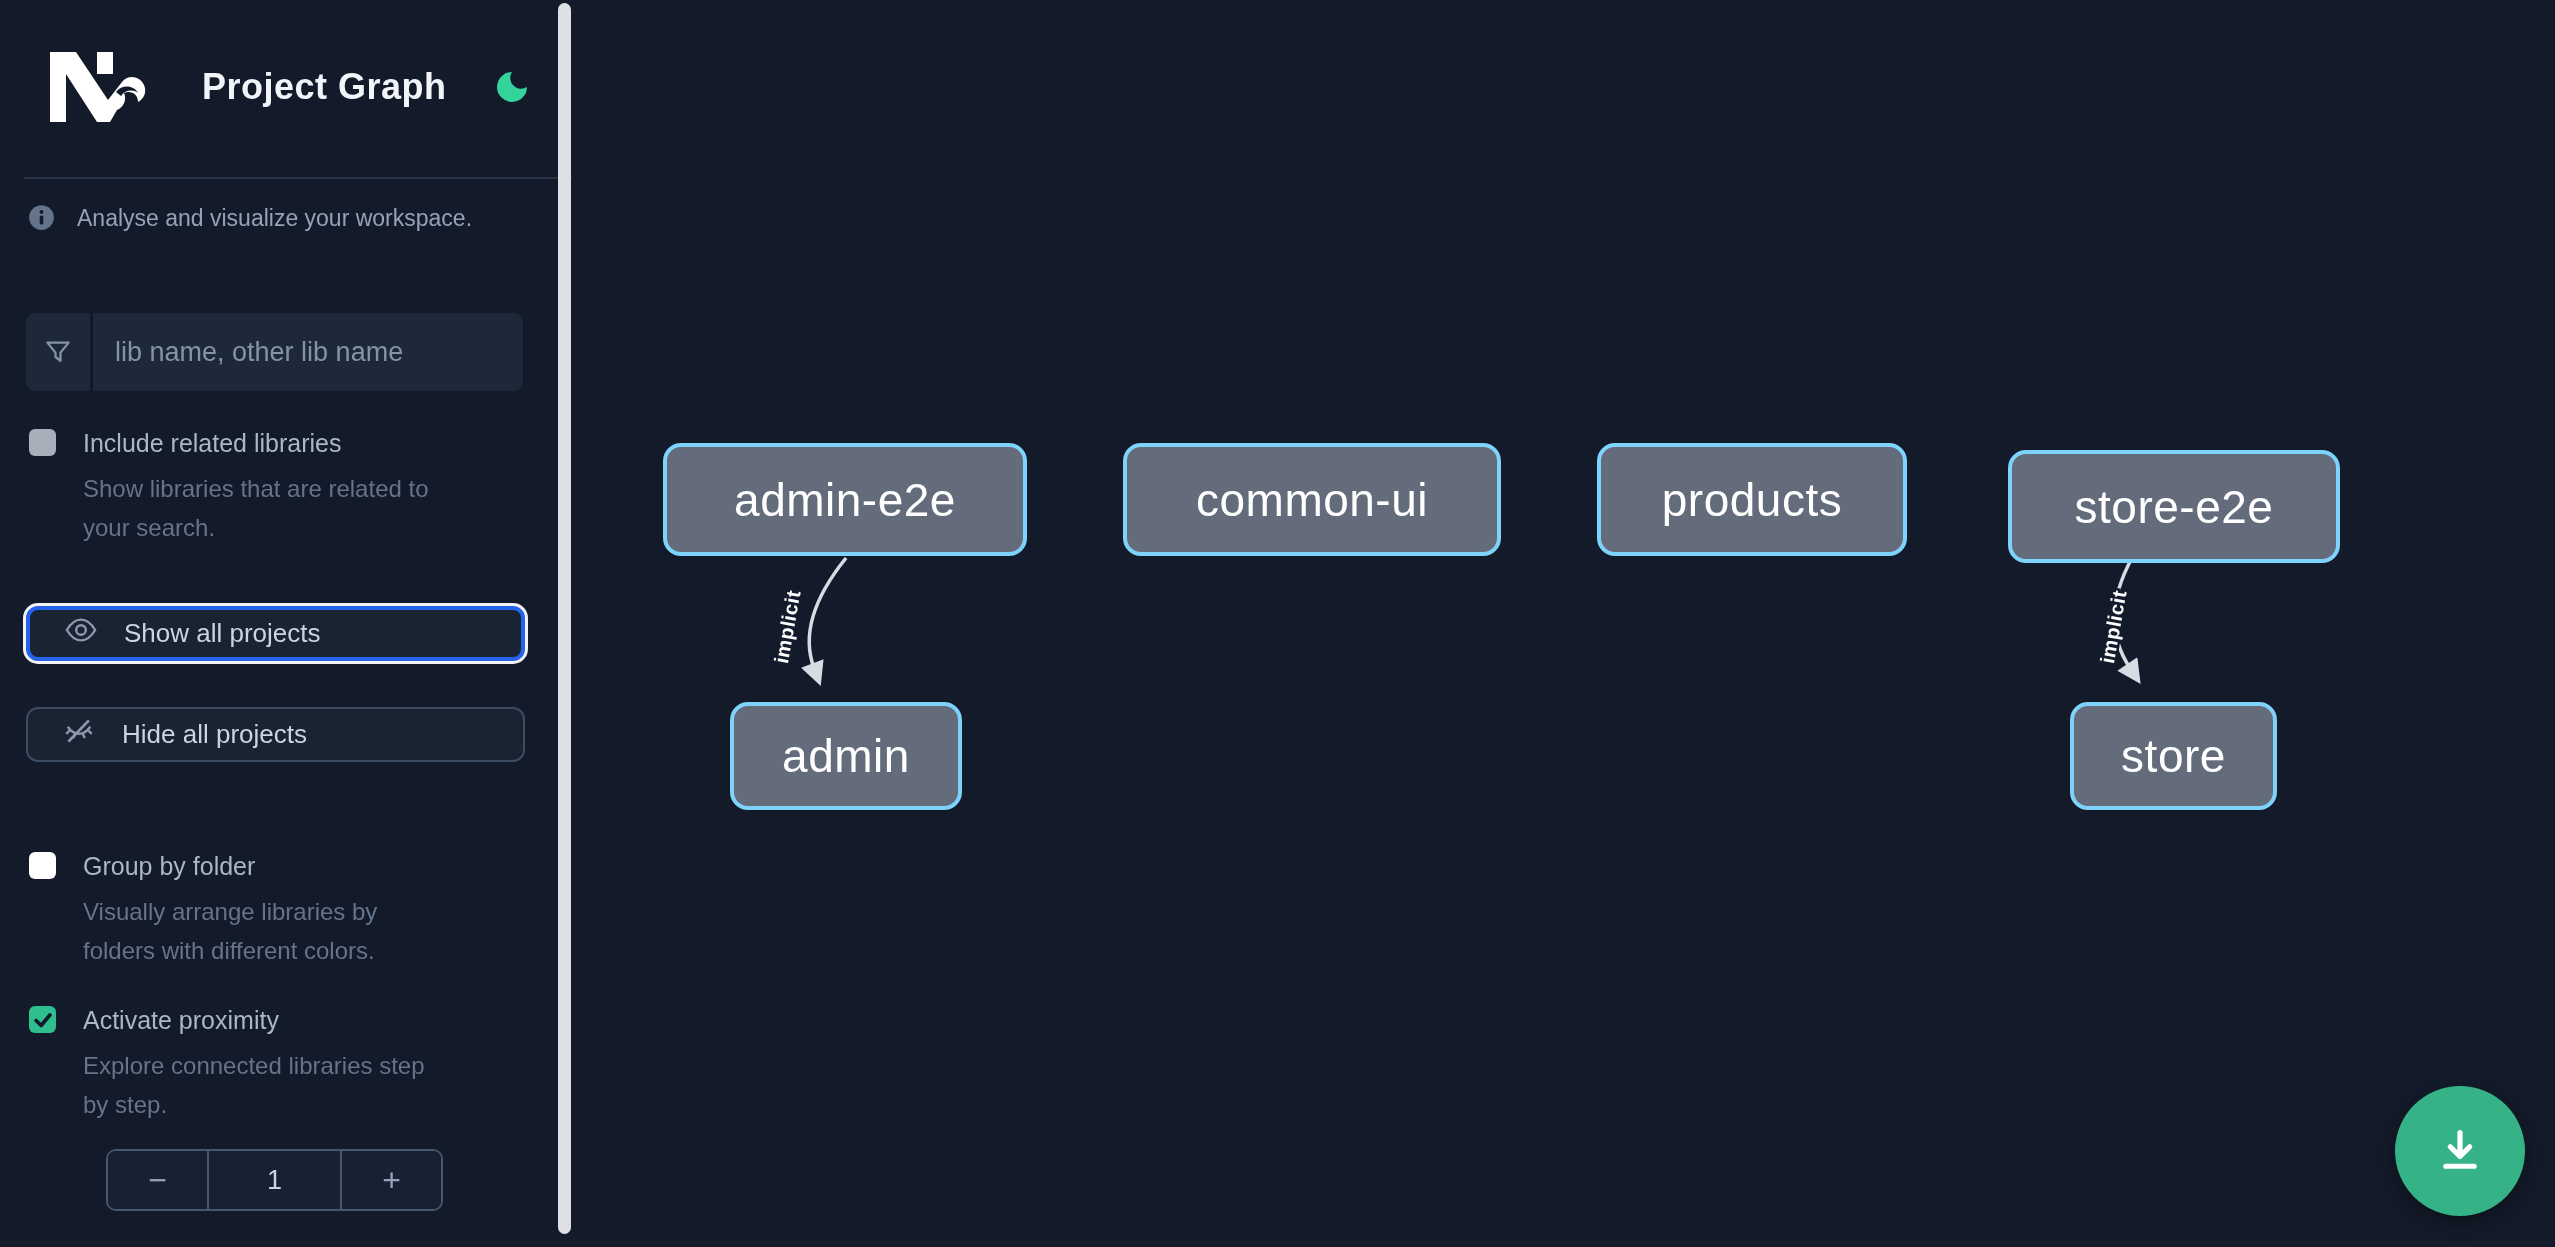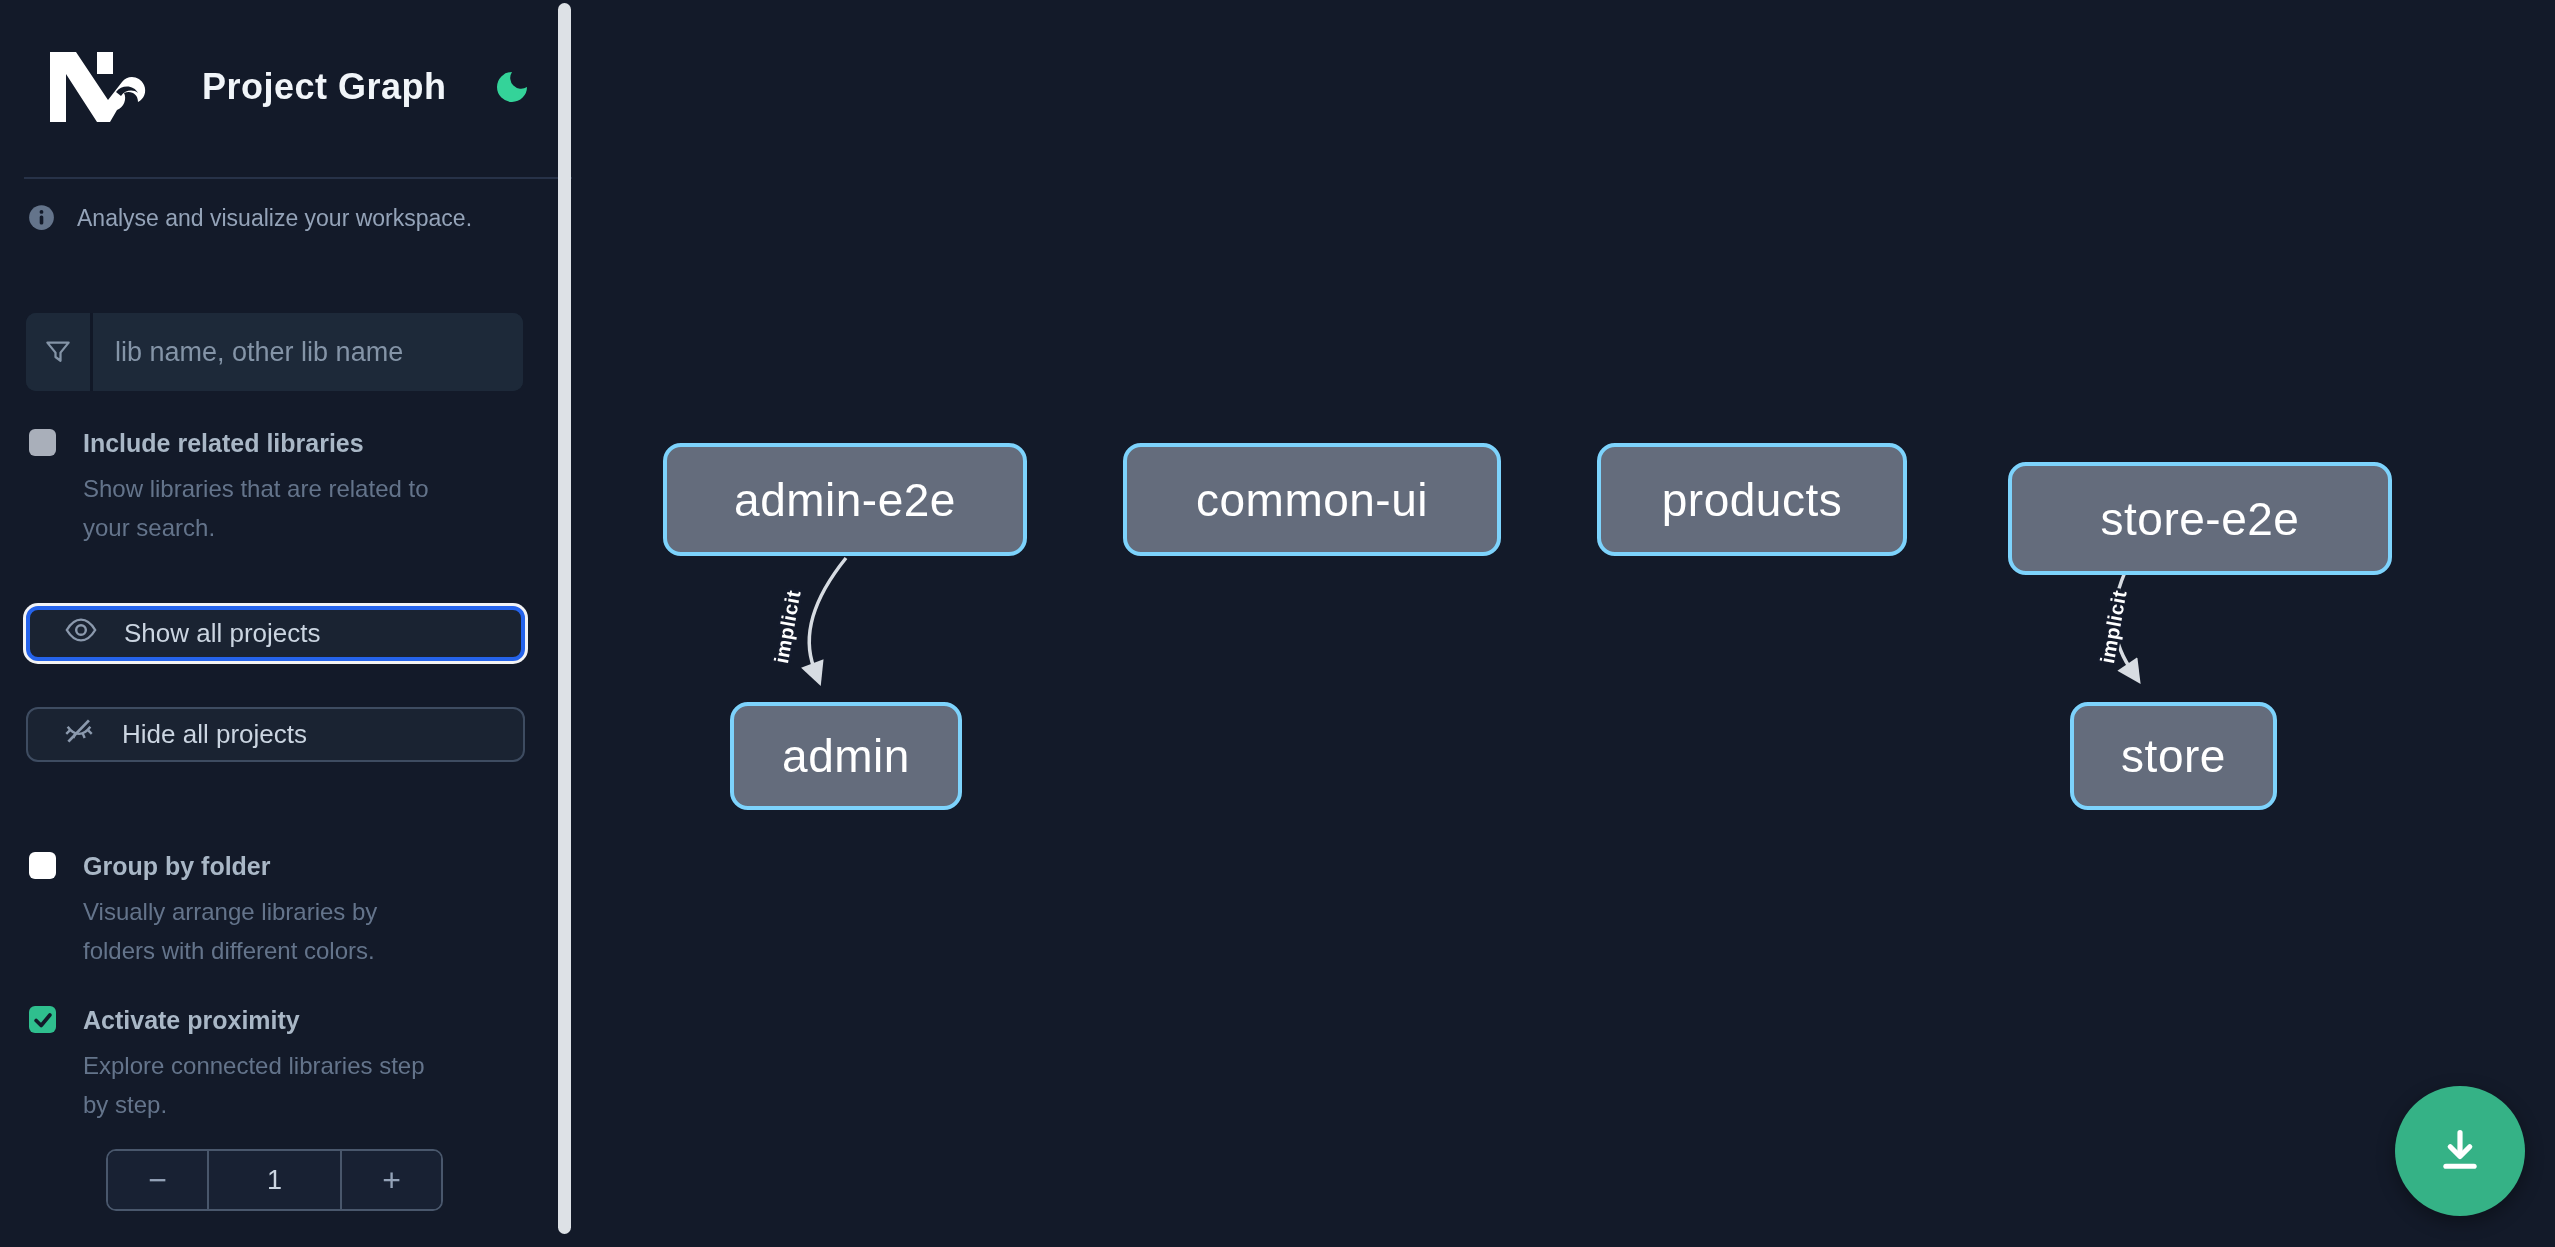--- a/index.html
+++ b/index.html
@@ -32,21 +32,21 @@
 
   .toggle { position:absolute; left:29px; width:500px; }
   .toggle-include { top:429px; }
   .toggle-group { top:852px; }
   .toggle-proximity { top:1006px; }
   .cb { position:absolute; left:0; top:0; width:27px; height:27px; border-radius:6px; }
   .cb--disabled { background:#a9afba; }
   .cb--white { background:#ffffff; }
   .cb--green { background:#2fbf8e; display:flex; align-items:center; justify-content:center; }
   .toggle-body { margin-left:54px; }
-  .toggle-title { font-size:25px; font-weight:700; color:#a9b7c6; line-height:28px; }
+  .toggle-title { font-size:25px; font-weight:400; color:#a9b7c6; line-height:28px; }
   .toggle-desc { margin-top:12px; font-size:24px; color:#64748b; line-height:39px; }
   .desc-include { max-width:380px; }
   .desc-group { max-width:345px; }
   .desc-proximity { max-width:370px; }
 
   .side-btn { position:absolute; left:26px; width:499px; height:55px; border-radius:12px;
     background:#1a2332; display:flex; align-items:center; gap:26px; padding:0 34px;
     font-family:"Liberation Sans", sans-serif; font-size:26px; font-weight:500; color:#cbd5e1;
     cursor:pointer; border:2px solid #3e4c61; }
   .btn-show { top:606px; border:4px solid #2563eb; box-shadow:0 0 0 3px rgba(255,255,255,.95); }
@@ -72,21 +72,21 @@
   .edge-label { font-family:"Liberation Sans", sans-serif; font-size:20px; font-weight:700;
     fill:#ffffff; stroke:#141b2c; stroke-width:5px; paint-order:stroke; letter-spacing:.5px; }
 
   .node { position:absolute; display:flex; align-items:center; justify-content:center;
     background:#646c7c; border:4px solid #7dd3fc; border-radius:18px;
     color:#ffffff; font-size:46px; font-weight:400; letter-spacing:.5px; cursor:pointer;
     white-space:nowrap; }
   .n-admin-e2e { left:663px; top:443px; width:364px; height:113px; }
   .n-common-ui { left:1123px; top:443px; width:378px; height:113px; }
   .n-products  { left:1597px; top:443px; width:310px; height:113px; }
-  .n-store-e2e { left:2008px; top:462px; width:384px; height:113px; }
+  .n-store-e2e { left:2008px; top:450px; width:332px; height:113px; }
   .n-admin     { left:730px; top:702px; width:232px; height:108px; }
   .n-store     { left:2070px; top:702px; width:207px; height:108px; }
 
   .fab { position:absolute; left:2395px; top:1086px; width:130px; height:130px; border-radius:50%;
     background:#35b286; border:none; cursor:pointer; display:flex; align-items:center;
     justify-content:center; box-shadow:0 6px 18px rgba(0,0,0,.35); }
 </style>
 </head>
 <body>
 

